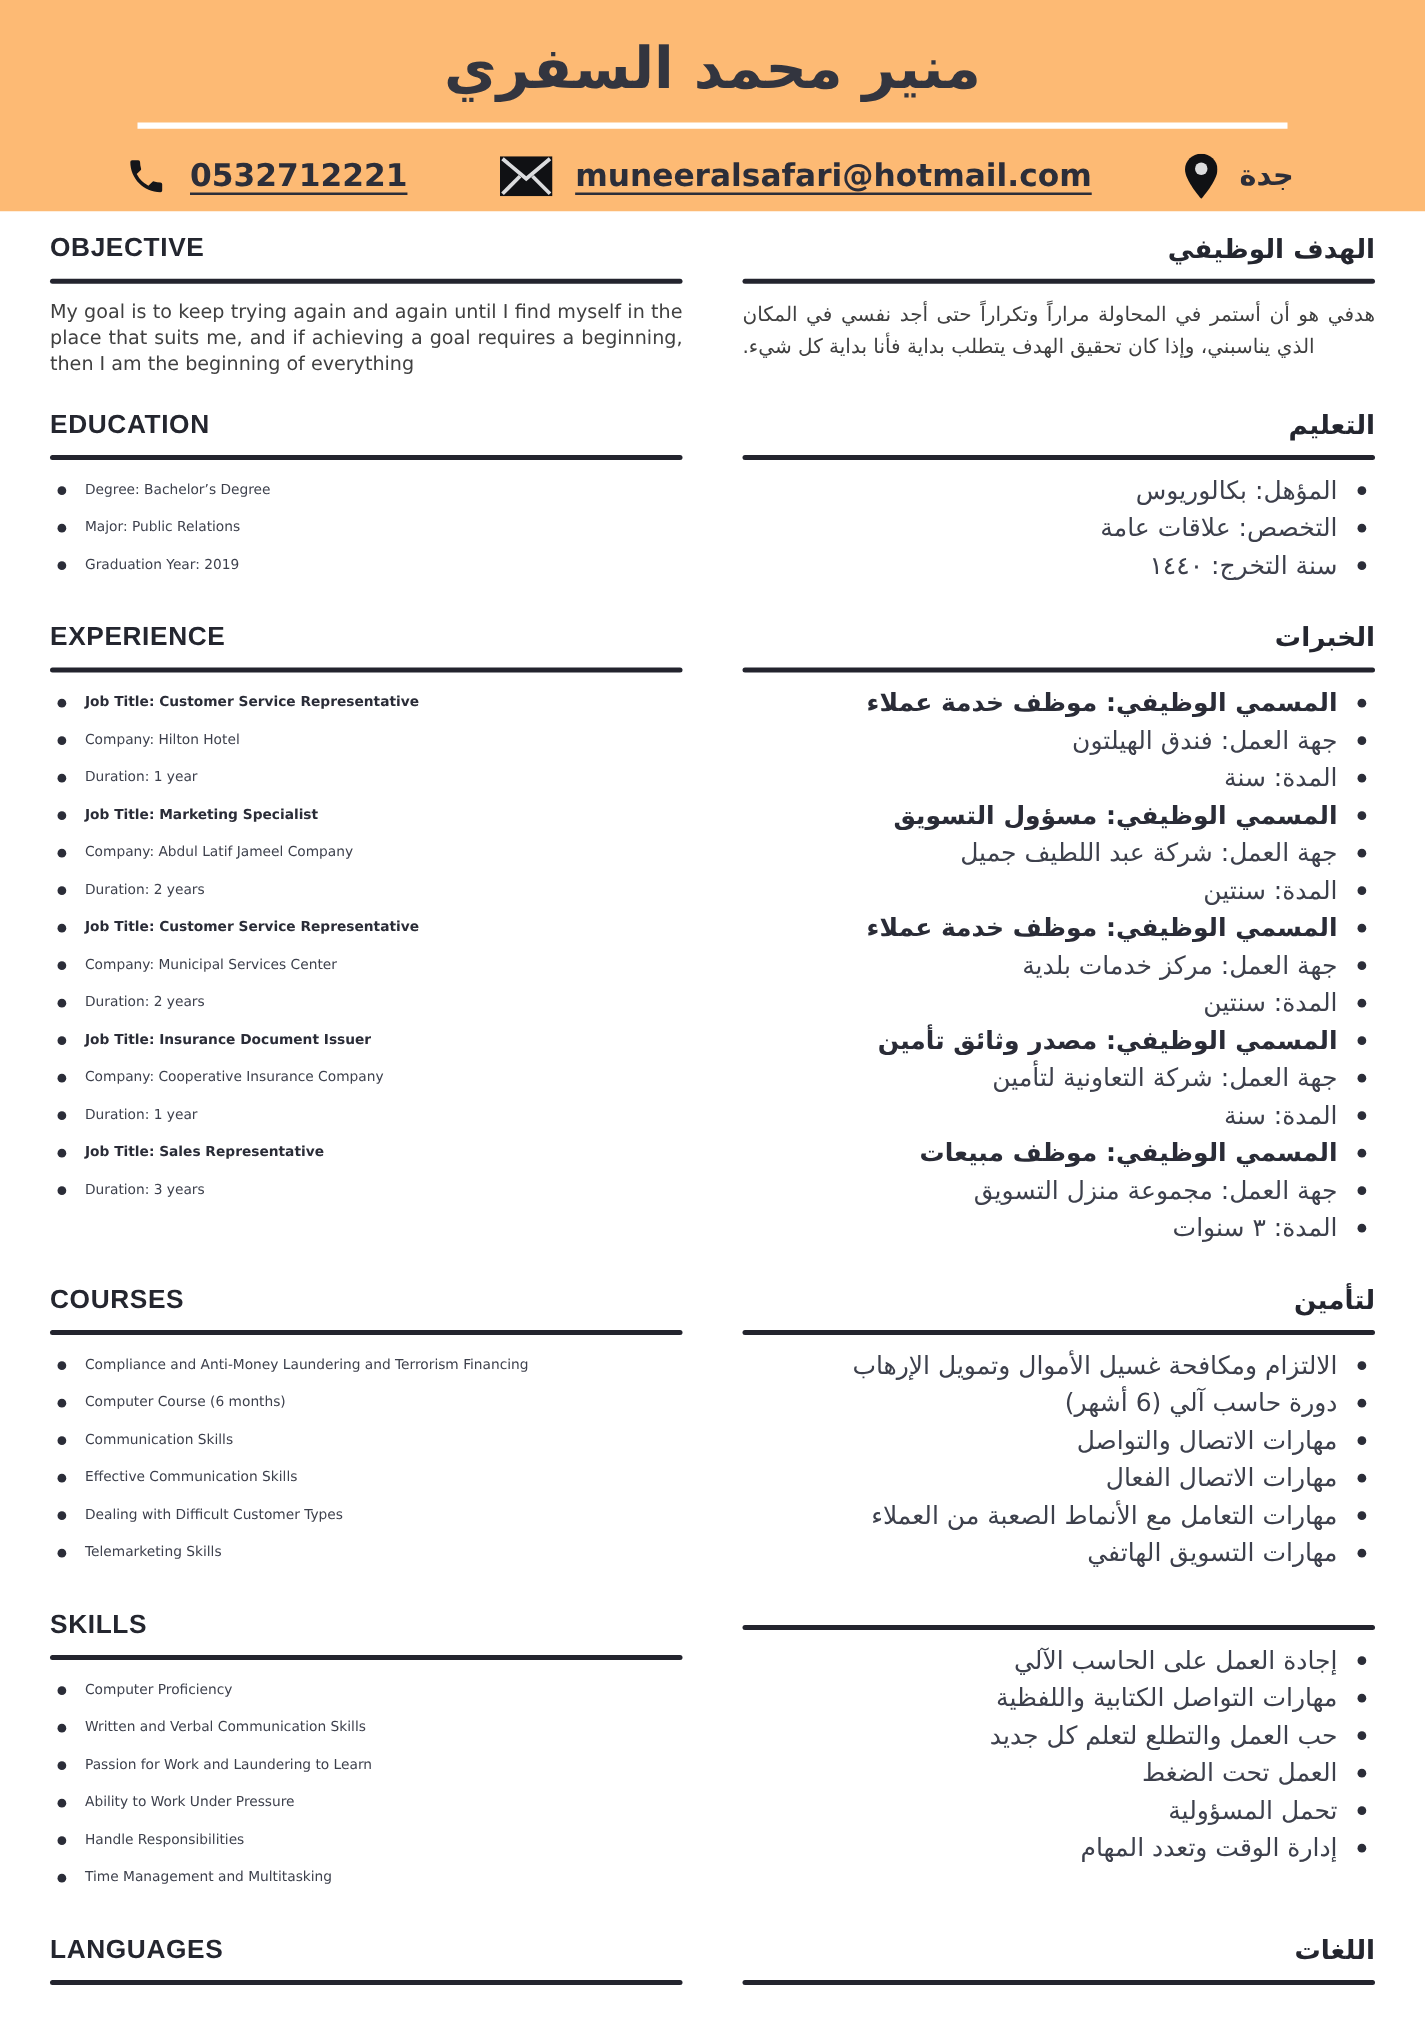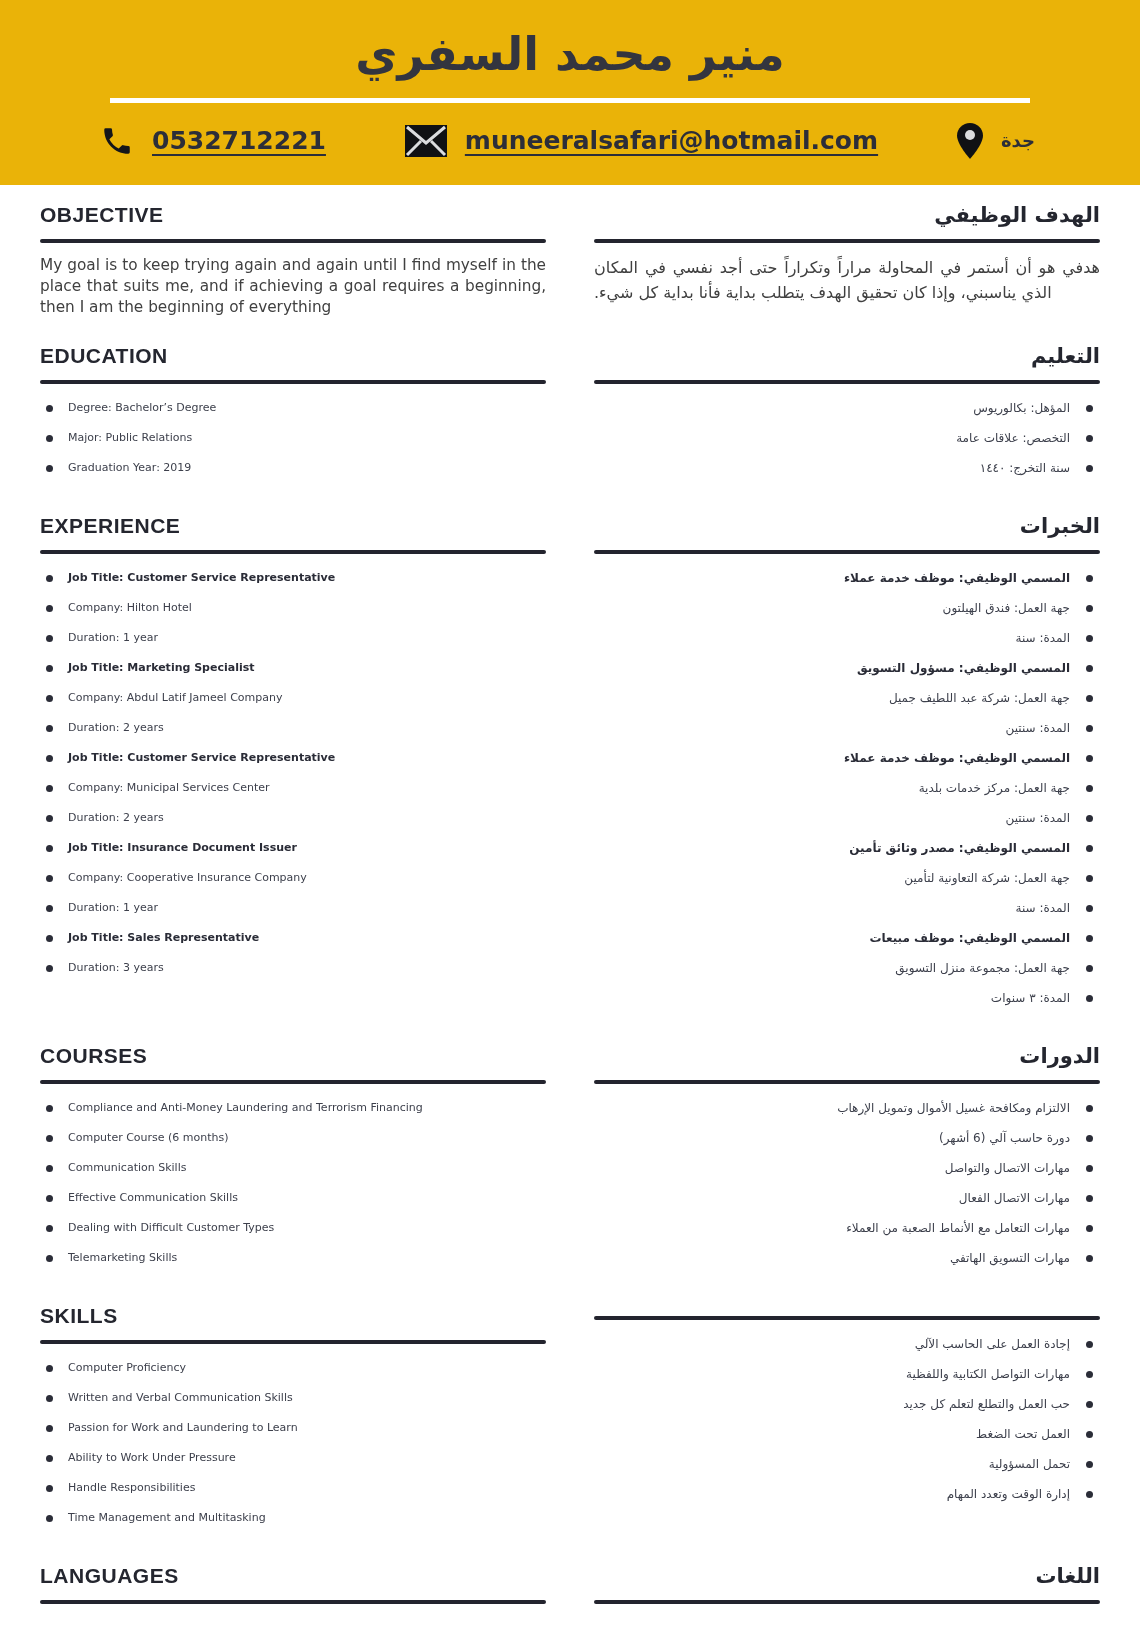--- a/index.html
+++ b/index.html
@@ -12,22 +12,22 @@
   .page {
     width: 1140px;
     min-height: 1630px;
     display: flex;
     flex-direction: column;
     background: #ffffff;
   }
 
   
   .band {
-    background: #eab308;
-    padding: 26px 0 24px 0;
+    background: #fdba74;
+    padding: 26px 0 8px 0;
   }
   .name {
     text-align: center;
     font-size: 46px;
     font-weight: 700;
     color: #33353f;
     line-height: 1.25;
     direction: rtl;
   }
   .band-divider {
@@ -50,21 +50,21 @@
     text-decoration: none;
     justify-content: center;
   }
   .contact .ct {
     font-size: 25px;
     font-weight: 700;
     text-decoration: underline;
     text-underline-offset: 5px;
     color: #2c2e39;
   }
-  .contact.loc .ct { text-decoration: none; font-size: 18px; direction: rtl; }
+  .contact.loc .ct { text-decoration: none; font-size: 23px; direction: rtl; }
   .ic { display: inline-flex; align-items: center; }
   .ic svg { display: block; }
 
   
   .grid {
     display: grid;
     grid-template-columns: 1fr 1fr;
     column-gap: 48px;
     padding: 10px 40px 0 40px;
   }
@@ -121,21 +121,21 @@
     left: 6px;
     top: 7px;
     width: 7px;
     height: 7px;
     border-radius: 50%;
     background: #2b2d38;
   }
   .cell.ar ul.list li {
     padding-left: 0;
     padding-right: 30px;
-    font-size: 12px;
+    font-size: 20px;
   }
   .cell.ar ul.list li::before {
     left: auto;
     right: 7px;
   }
   ul.list li.bold {
     font-weight: 700;
     color: #2a2c37;
   }
 </style>
@@ -268,21 +268,21 @@
 
       <li class="item">Compliance and Anti-Money Laundering and Terrorism Financing</li>
           <li class="item">Computer Course (6 months)</li>
           <li class="item">Communication Skills</li>
           <li class="item">Effective Communication Skills</li>
           <li class="item">Dealing with Difficult Customer Types</li>
           <li class="item">Telemarketing Skills</li>
         </ul>
     </section>
     <section class="cell ar" lang="ar">
-      <h2 class="sec-title">الدورات</h2>
+      <h2 class="sec-title">لتأمين</h2>
       <div class="rule"></div>
       <ul class="list">
 
       <li class="item">الالتزام ومكافحة غسيل الأموال وتمويل الإرهاب</li>
           <li class="item">دورة حاسب آلي (6 أشهر)</li>
           <li class="item">مهارات الاتصال والتواصل</li>
           <li class="item">مهارات الاتصال الفعال</li>
           <li class="item">مهارات التعامل مع الأنماط الصعبة من العملاء</li>
           <li class="item">مهارات التسويق الهاتفي</li>
         </ul>

